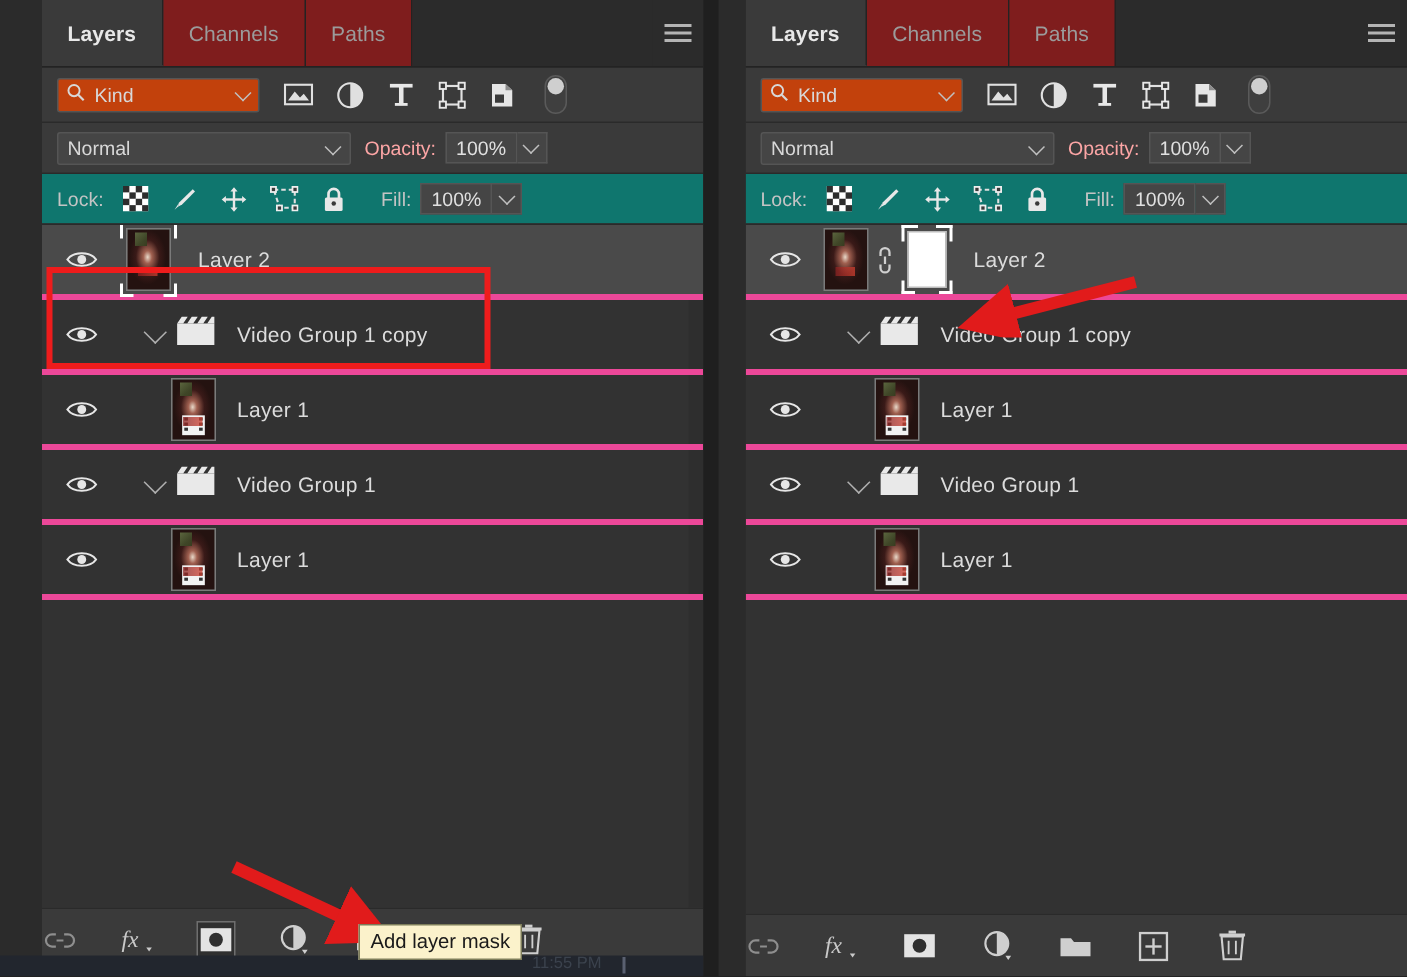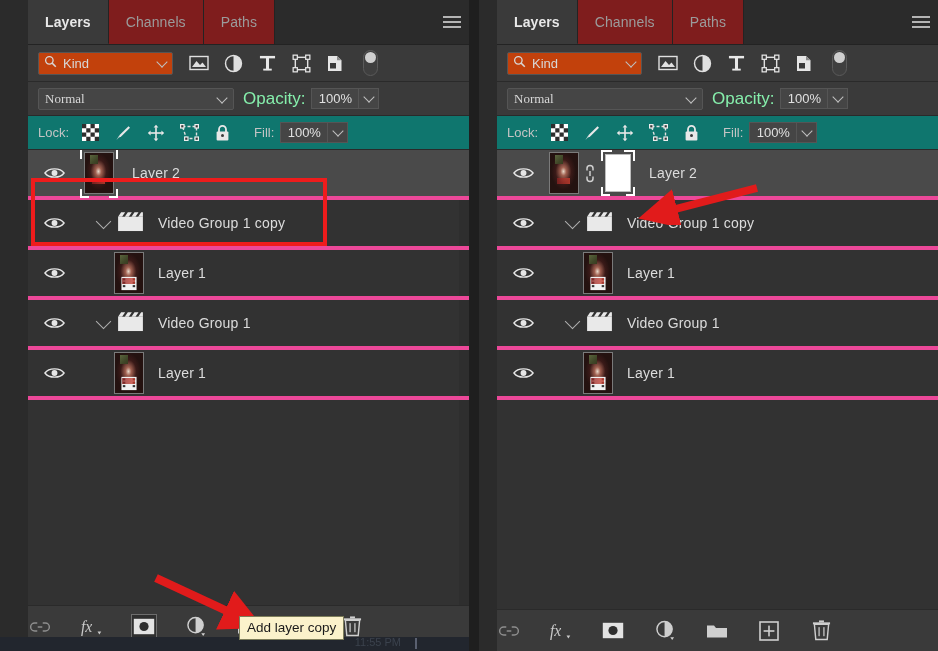--- a/index.html
+++ b/index.html
@@ -110,28 +110,28 @@
   .blend-row {
     height: 34px; background: #3a3a3a;
     display: flex; align-items: center; padding: 0 8px 0 10px;
     flex: 0 0 auto;
     border-bottom: 1px solid #2a2a2a;
   }
   .blend-select {
     width: 196px; height: 22px;
     background: #454545; border: 1px solid #555; border-radius:2px;
     display:flex; align-items:center; padding: 0 6px;
-    color:#d8d8d8; font-size:13px; position:relative; cursor:pointer;font-family:Liberation Serif, serif;
+    color:#d8d8d8; font-size:13px; position:relative; cursor:pointer;
   }
   .blend-select .caret {
     position:absolute; right:7px; top:50%; width:8px;height:8px;margin-top:-5px;
     border-left:1.5px solid #c0c0c0; border-bottom:1.5px solid #c0c0c0;
     transform: rotate(-45deg);
   }
-  .opacity-label { color:#86efac; font-size:17px; margin-left: 9px; margin-right:6px; }
+  .opacity-label { color:#fca5a5; font-size:13px; margin-left: 9px; margin-right:6px; }
   .num-field {
     width: 48px; height: 21px; background:#454545; border:1px solid #555;
     display:flex; align-items:center; justify-content:center;
     color:#e0e0e0; font-size:13px; cursor:text;
   }
   .num-caret {
     width: 20px; height: 21px; background:#454545; border:1px solid #555; border-left:none;
     display:flex; align-items:center; justify-content:center; cursor:pointer;
   }
   .num-caret span {
@@ -902,15 +902,15 @@
 
   <svg class="arrow-svg" style="left:638px; top:183px; width:125px; height:42px;" viewBox="0 0 125 42">
     <defs>
         <marker id="ah2" markerWidth="5" markerHeight="5" refX="2.2" refY="2.5" orient="auto">
       <path d="M0 0 L5 2.5 L0 5 Z" fill="#e11b1b"></path>
         </marker>
       </defs>
     <line x1="119" y1="5" x2="22" y2="30" stroke="#e11b1b" stroke-width="8" marker-end="url(#ah2)"></line>
   </svg>
 
-  <div class="tooltip" style="left:239px; top:616px;">Add layer copy</div>
+  <div class="tooltip" style="left:239px; top:616px;">Add layer mask</div>
 
 </div>
 
 </body></html>

